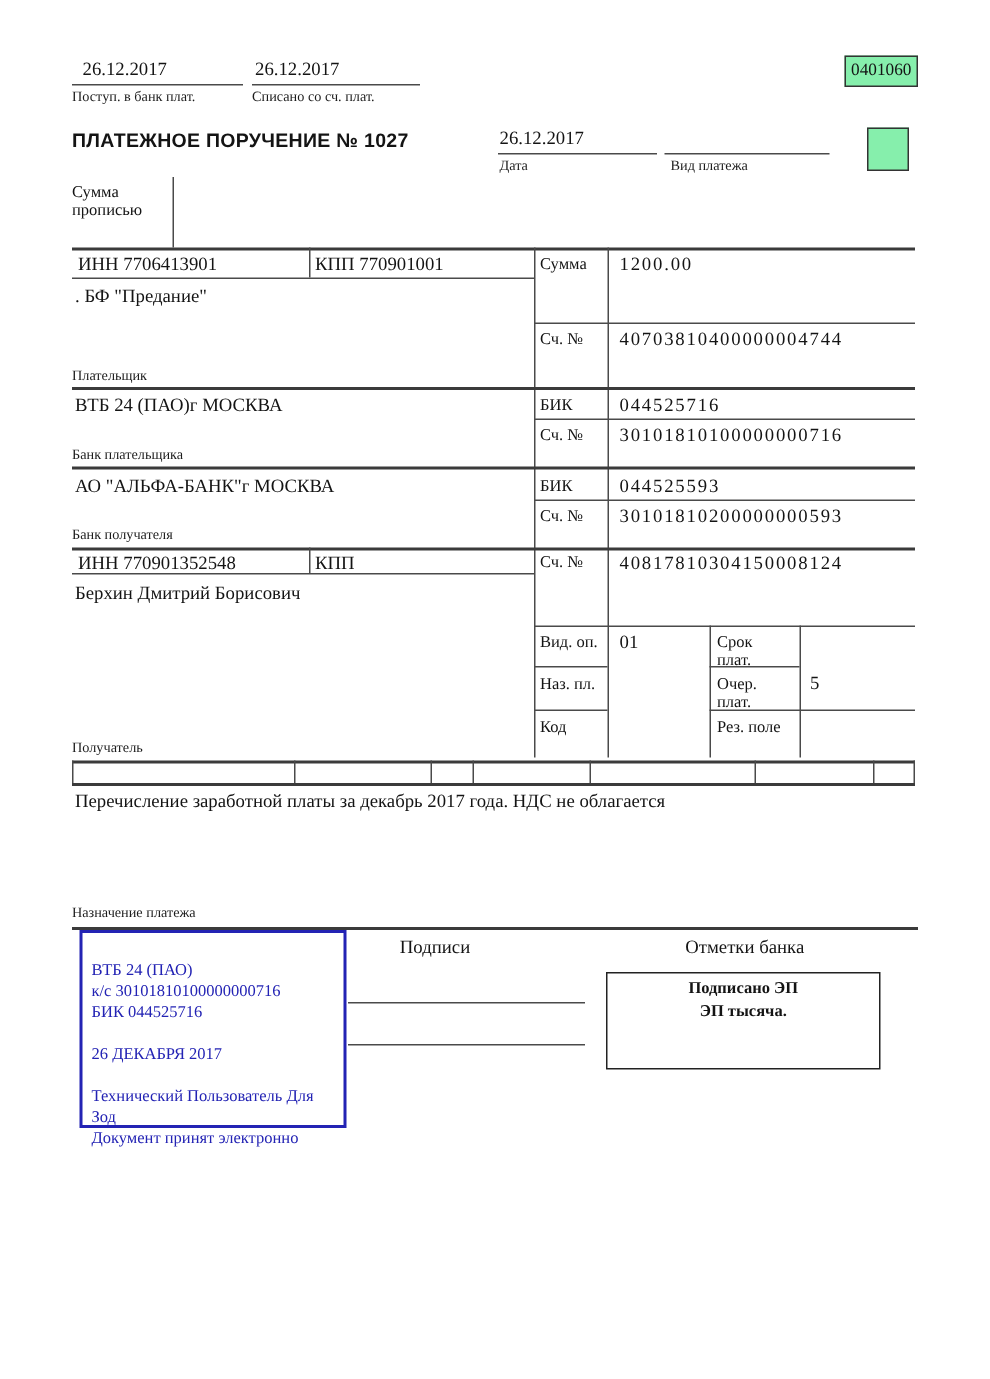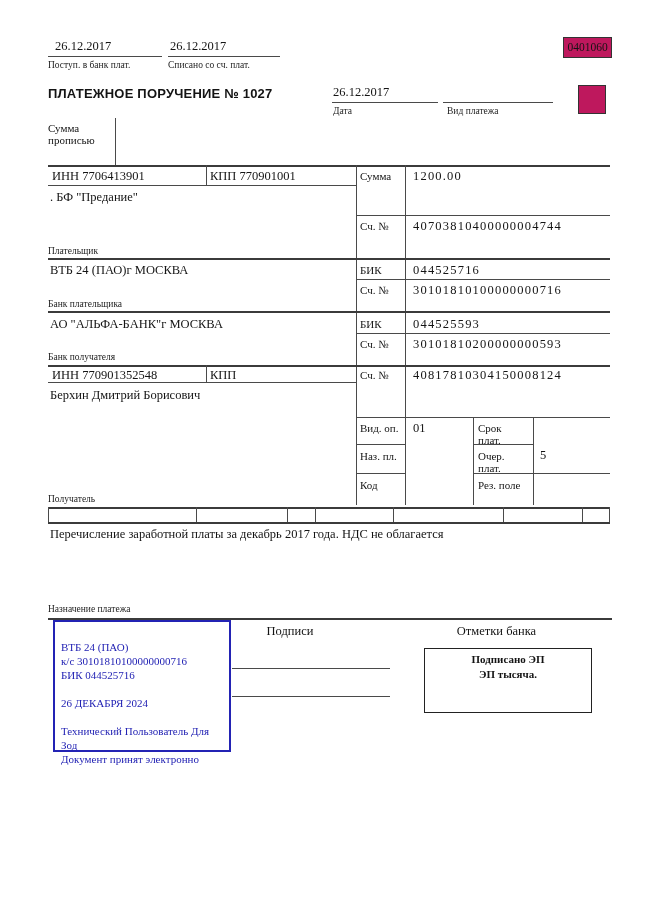--- a/index.html
+++ b/index.html
@@ -8,21 +8,21 @@
           font-family:"Liberation Serif", serif; color:#141414; overflow:hidden; }
   .t   { position:absolute; white-space:nowrap; }
   .val { font-size:12.5px; }
   .lbl { font-size:9.5px; color:#1c1c1c; }
   .cl  { font-size:11px; }           
   .num { letter-spacing:1.2px; }
   .wrap { white-space:normal; line-height:12px; }
   .hl  { position:absolute; height:2px; background:#3b3b3b; }
   .hl1 { position:absolute; height:1px; background:#4a4a4a; }
   .vl  { position:absolute; width:1px; background:#4a4a4a; }
-  .box { position:absolute; border:1.2px solid #333; background:#be185d;font-family:Liberation Serif, serif; }
+  .box { position:absolute; border:1.2px solid #333; background:#86efac;font-family:Liberation Serif, serif; }
   .title { font-family:"Liberation Sans", sans-serif; font-weight:bold; font-size:13px; letter-spacing:.2px; }
   .stamp-blue { position:absolute; border:2px solid #2323b4; color:#2323b4;
                 font-size:11px; line-height:14px; padding:18px 6px; }
   .stamp-blue div { min-height:14px; white-space:nowrap; }
   .bank-mark { position:absolute; border:1.5px solid #222; font-size:11px; line-height:14.5px; padding:3px 6px; }
   .b { font-weight:bold; } .i { font-style:italic; } .c { text-align:center; }
 </style>
 </head>
 <body>
 
@@ -123,30 +123,30 @@
 
   <div class="t val" style="left:50px;top:527px">Перечисление заработной платы за декабрь 2017 года. НДС не облагается</div>
   <div class="t lbl" style="left:48px;top:604px">Назначение платежа</div>
   <div class="hl" style="left:48px;top:618px;width:564px"></div>
 
   <div class="stamp-blue" style="left: 53px; top: 620px; width: 178px; height: 132px; color: rgb(35, 35, 180); border-color: rgb(35, 35, 180);">
     <div>ВТБ 24 (ПАО)</div>
     <div>к/с 30101810100000000716</div>
     <div>БИК 044525716</div>
     <div></div>
-    <div>26 ДЕКАБРЯ 2024</div>
+    <div>26 ДЕКАБРЯ 2017</div>
     <div></div>
     <div>Технический Пользователь Для</div>
     <div>Зод</div>
     <div>Документ принят электронно</div>
   </div>
 
   <div class="t val c" style="left:230px;top:624px;width:120px">Подписи</div>
   <div class="hl1" style="left:232px;top:668px;width:158px"></div>
   <div class="hl1" style="left:232px;top:696px;width:158px"></div>
 
   <div class="t val c" style="left:405px;top:624px;width:183px">Отметки банка</div>
-  <div class="bank-mark" style="left:424px;top:648px;width:168px;height:65px">
+  <div class="bank-mark" style="left:404px;top:648px;width:183px;height:65px">
     <div class="b c">Подписано ЭП</div>
     <div class="b c">ЭП тысяча.</div>
   </div>
 
 </div>
 
 </body></html>

